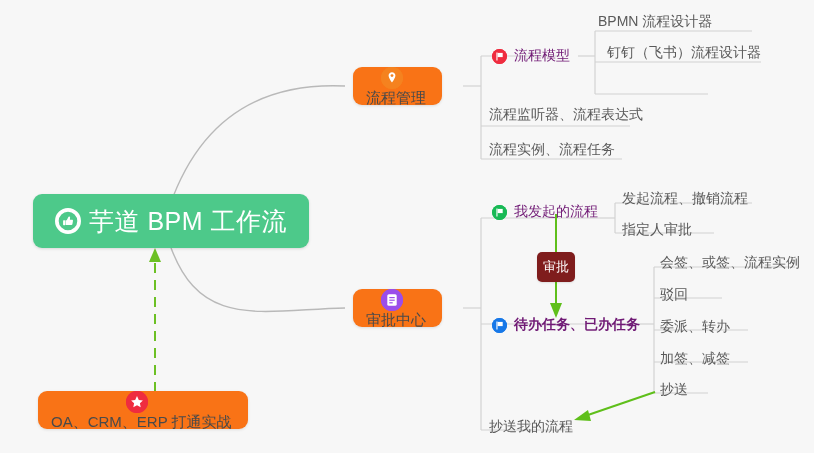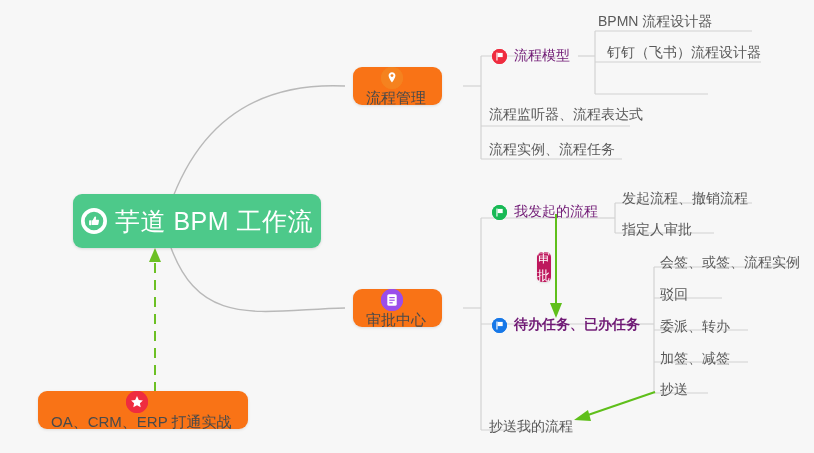--- a/index.html
+++ b/index.html
@@ -13,24 +13,24 @@
   }
   #canvas{position:absolute;left:0;top:0;width:814px;height:453px;}
   svg.layer{position:absolute;left:0;top:0;width:814px;height:453px;pointer-events:none;}
 
   
   .node{position:absolute;box-sizing:border-box;display:flex;align-items:center;}
 
   .root{
     background:#4dc98a;
     border-radius:9px;
-    padding:0 8px;
+    padding:0 22px;
     height:54px;
     box-shadow:0 1px 3px rgba(0,0,0,.13);
-    left:33px;top:194px;margin-left:40px;
+    left:33px;top:194px;
   }
   .root .label{
     color:#ffffff;font-size:25px;letter-spacing:.5px;
     white-space:nowrap;font-weight:400;
   }
 
   .card{
     background:#f97316;
     border-radius:9px;
     height:38px;
@@ -63,23 +63,23 @@
   .ic-orange{background:#f5821f;}
   .ic-purple{background:#9b4dea;}
   .ic-red{background:#ef2c3f;}
   .ic-green{background:#18b955;}
   .ic-blue{background:#1778e8;}
 
   .ic svg{display:block;}
 
   
   .badge{
-    position:absolute;background:#be185d;border-radius:5px;
+    position:absolute;background:#7f1d1d;border-radius:5px;
     color:#fff;font-size:13px;display:flex;align-items:center;justify-content:center;
-    left:537px;top:252px;width:14px;height:30px;
+    left:537px;top:252px;width:38px;height:30px;
     box-shadow:0 1px 2px rgba(0,0,0,.10);
     z-index:5;
   }
 </style>
 </head>
 <body>
 
 <div id="canvas">
 
   <svg class="layer" viewBox="0 0 814 453">

